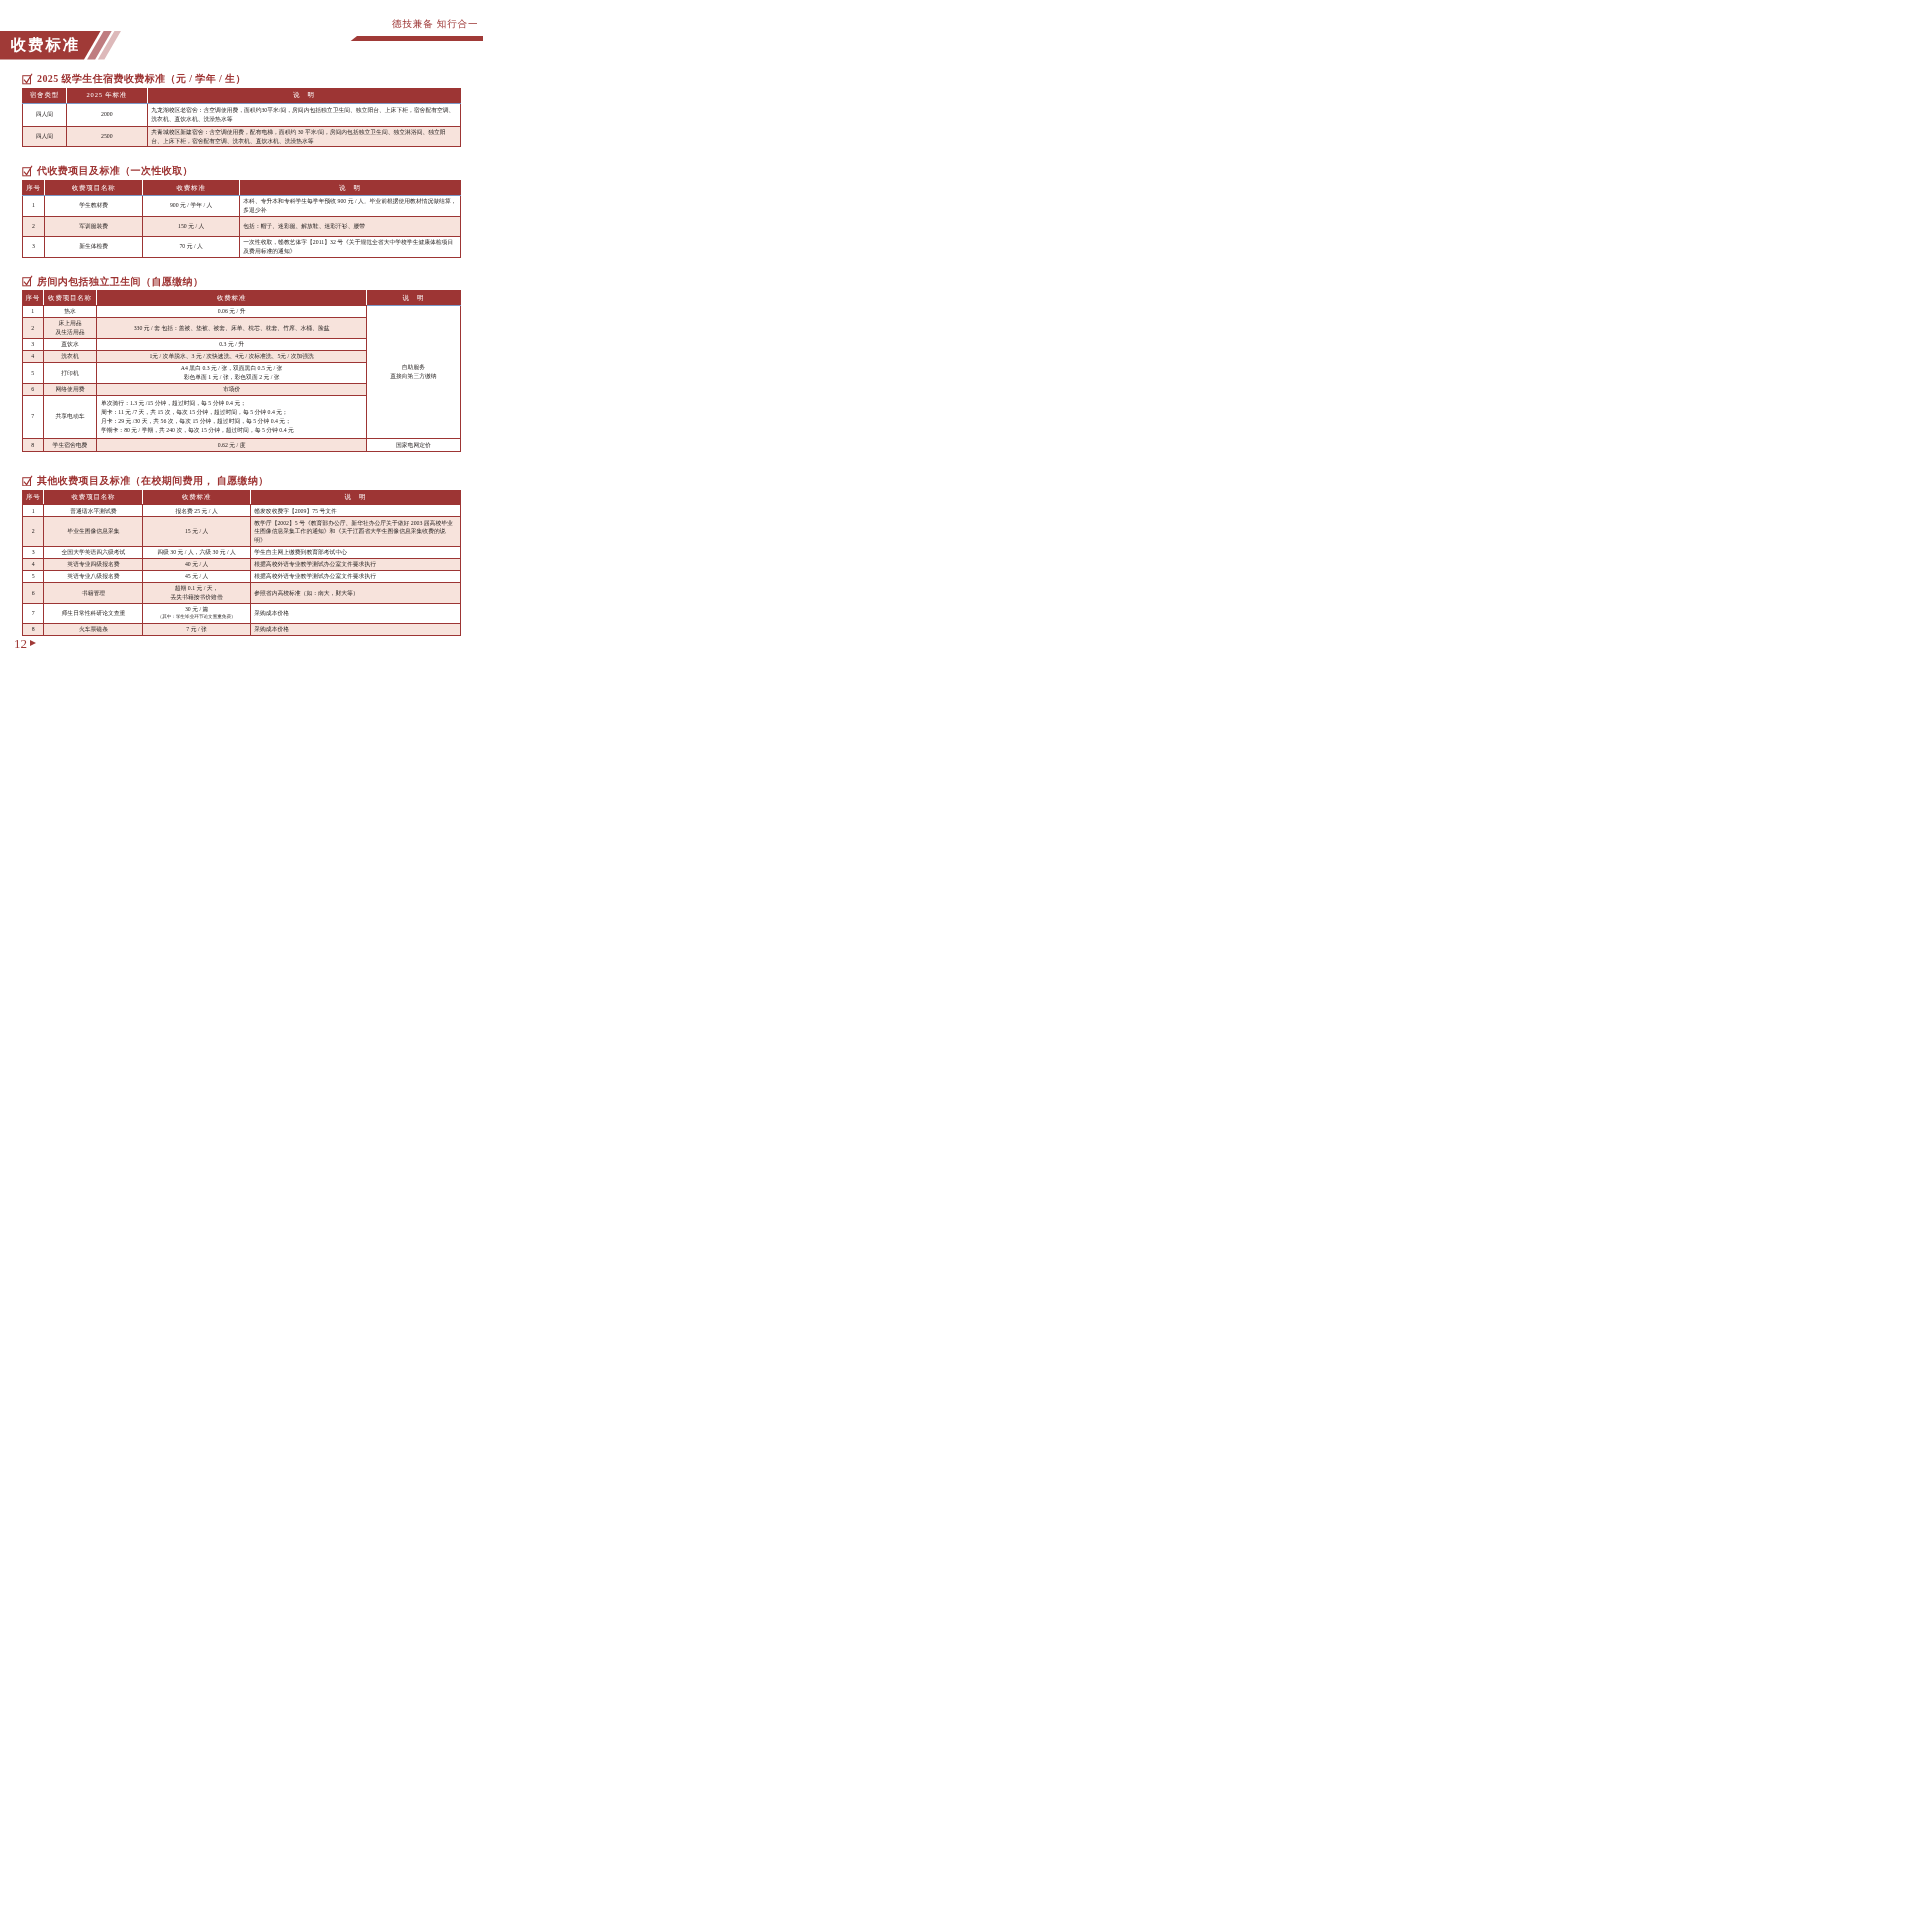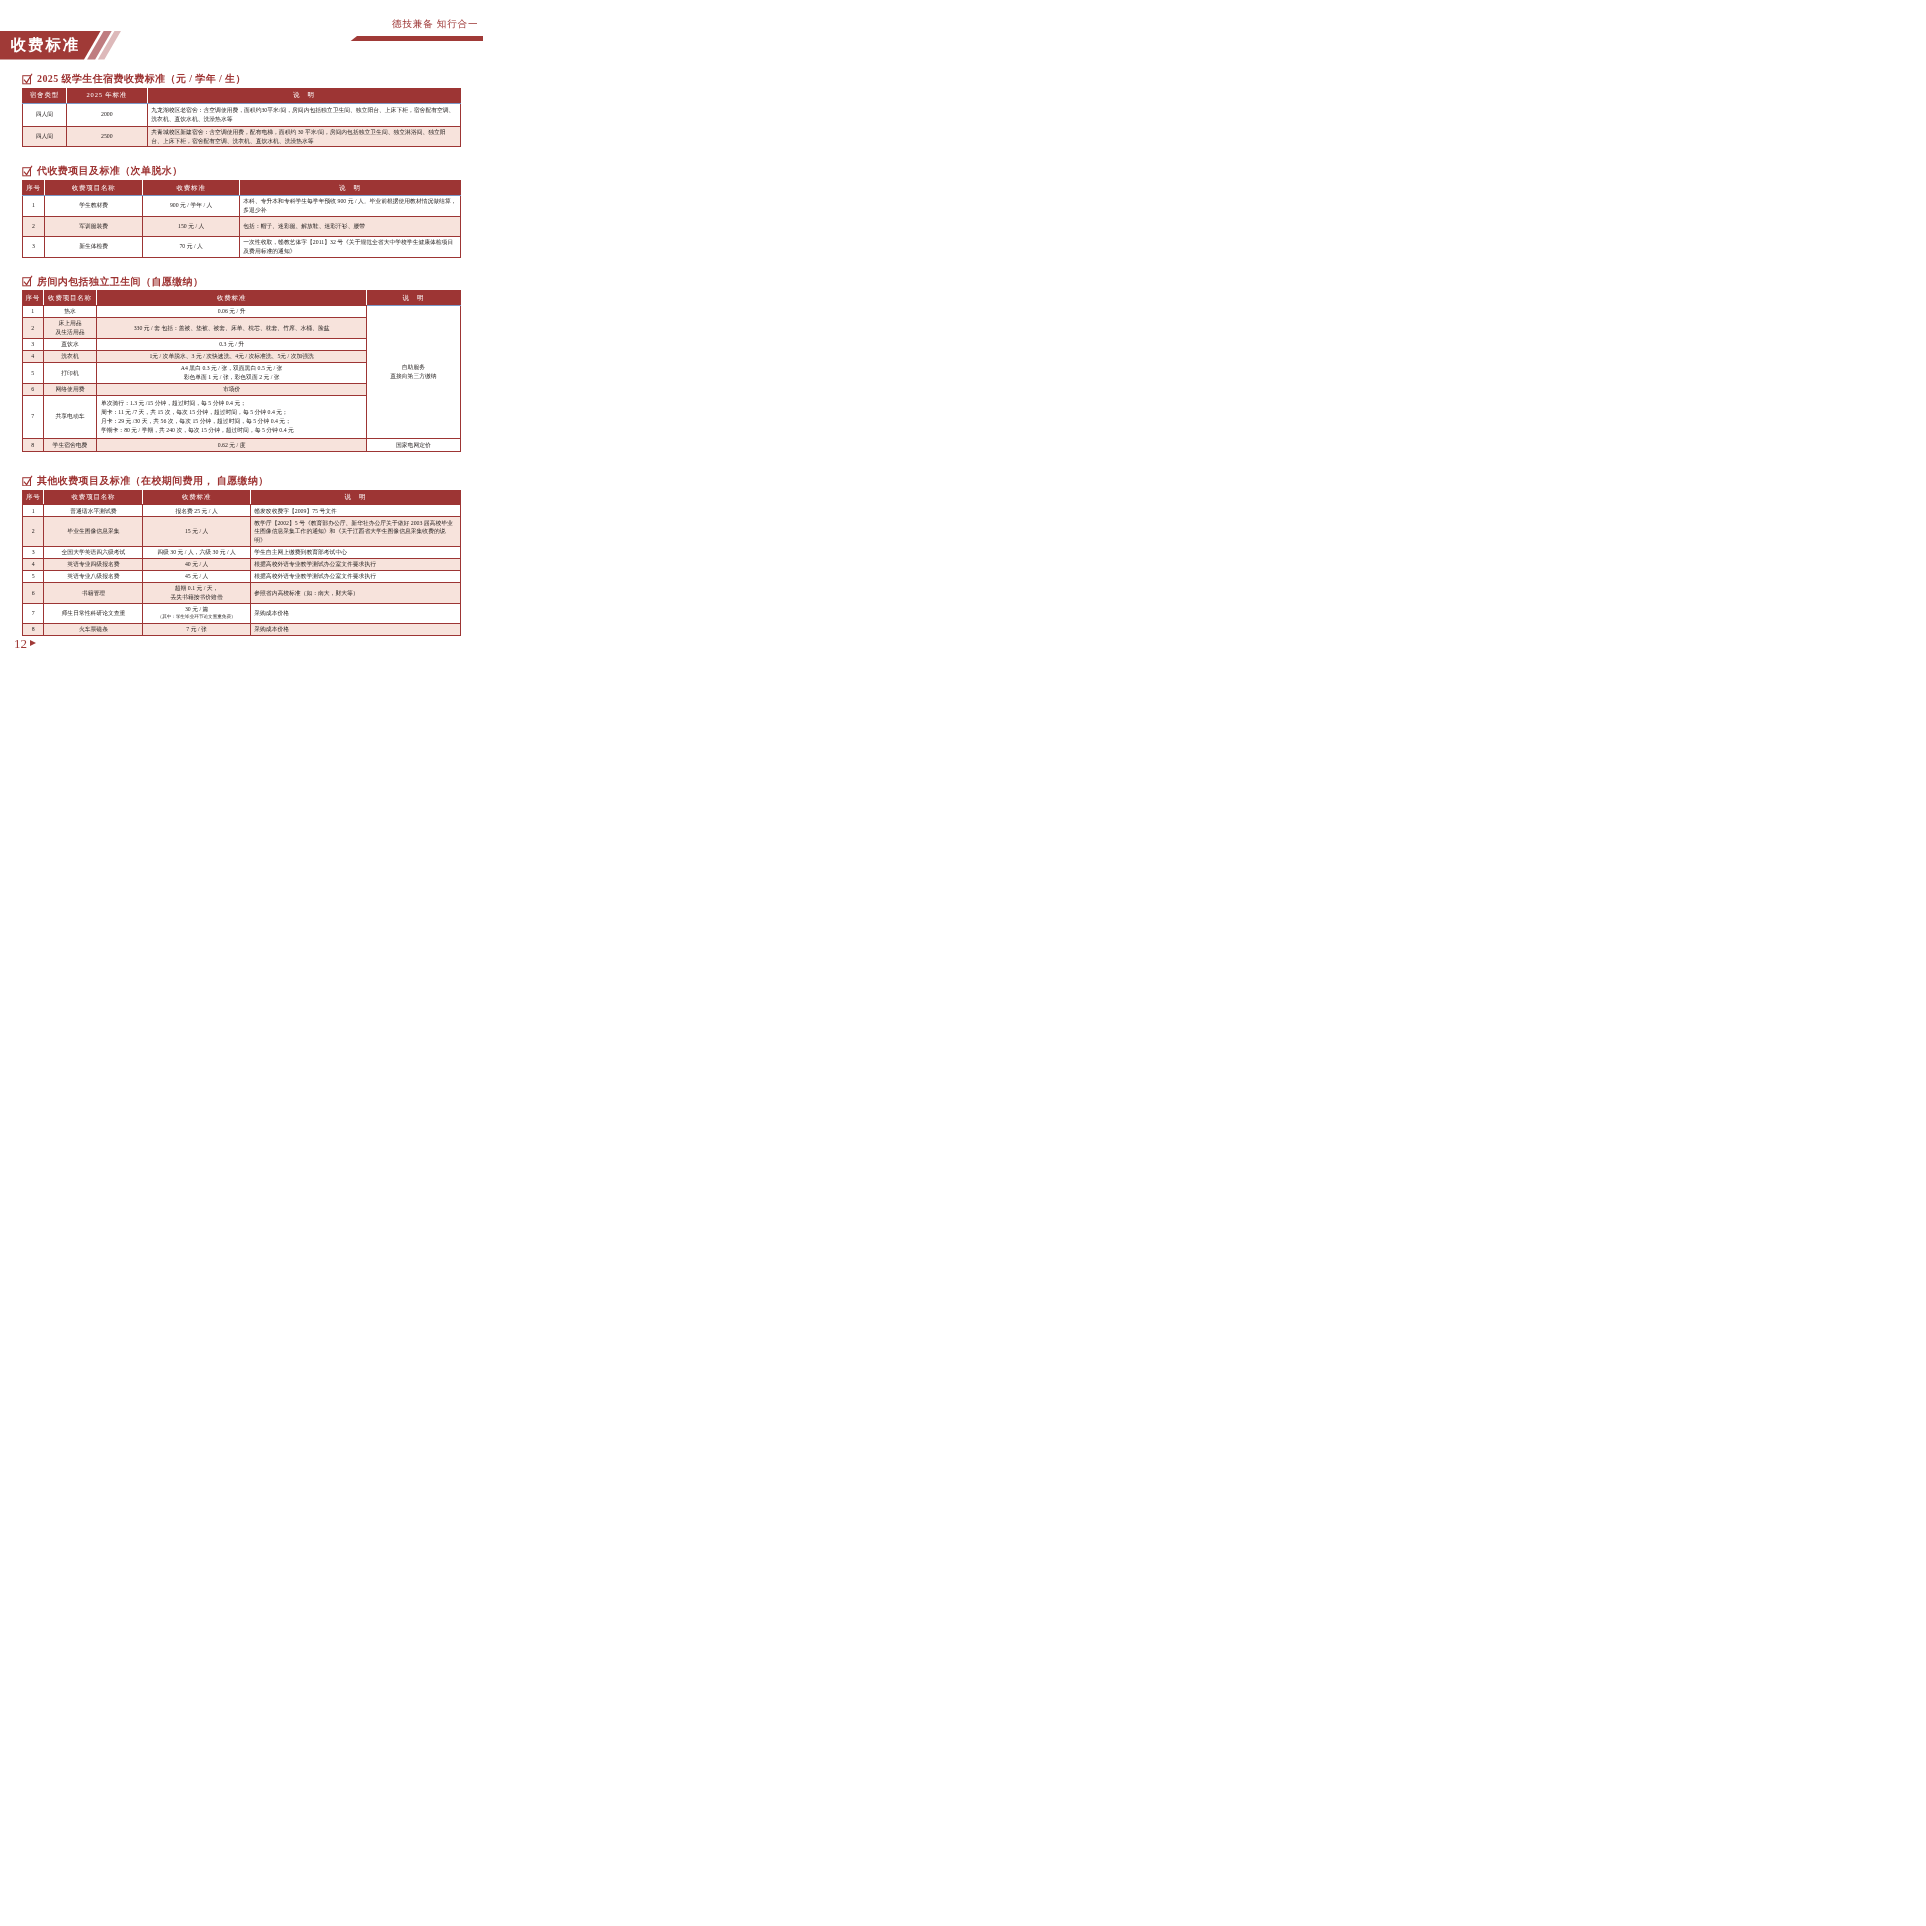--- a/index.html
+++ b/index.html
@@ -115,21 +115,21 @@
           <td class="left">共青城校区新建宿舍：含空调使用费，配有电梯，面积约 30 平米/间，房间内包括独立卫生间、独立淋浴间、独立阳台、上床下柜，宿舍配有空调、洗衣机、直饮水机、洗澡热水等</td>
         </tr>
       </tbody>
     </table>
 
     <div class="sec-title mt-b">
       <svg class="chk" width="10.8" height="11.6" viewBox="0 0 28 30">
         <rect x="2" y="7" width="20" height="21" fill="none" stroke="#9e3433" stroke-width="2.6"></rect>
         <path d="M5 17 L12 25 L26 2" fill="none" stroke="#9e3433" stroke-width="3"></path>
       </svg>
-      <span>代收费项目及标准（次单脱水）</span>
+      <span>代收费项目及标准（一次性收取）</span>
     </div>
     <table class="tbl blue-all">
       <colgroup>
           <col style="width:5%">
           <col style="width:22.5%">
           <col style="width:22%">
           <col>
         </colgroup>
       <thead>
         <tr style="height:12px">

